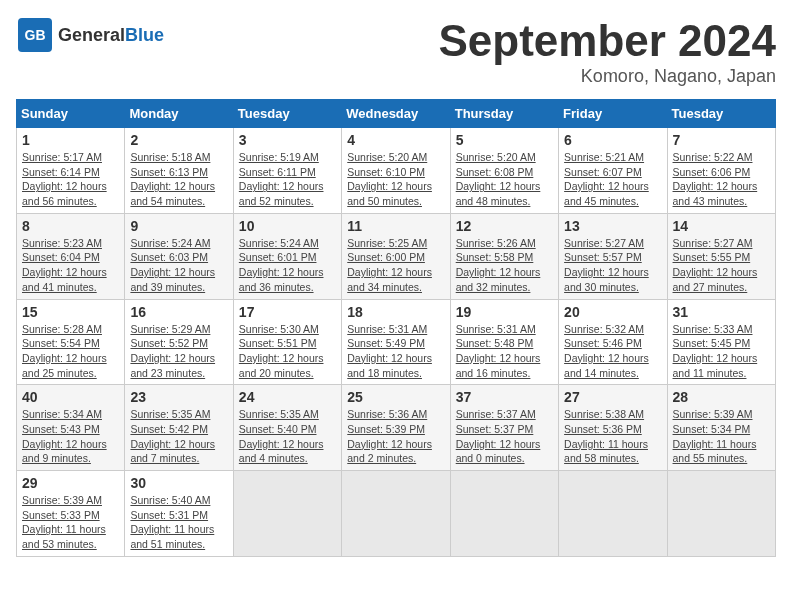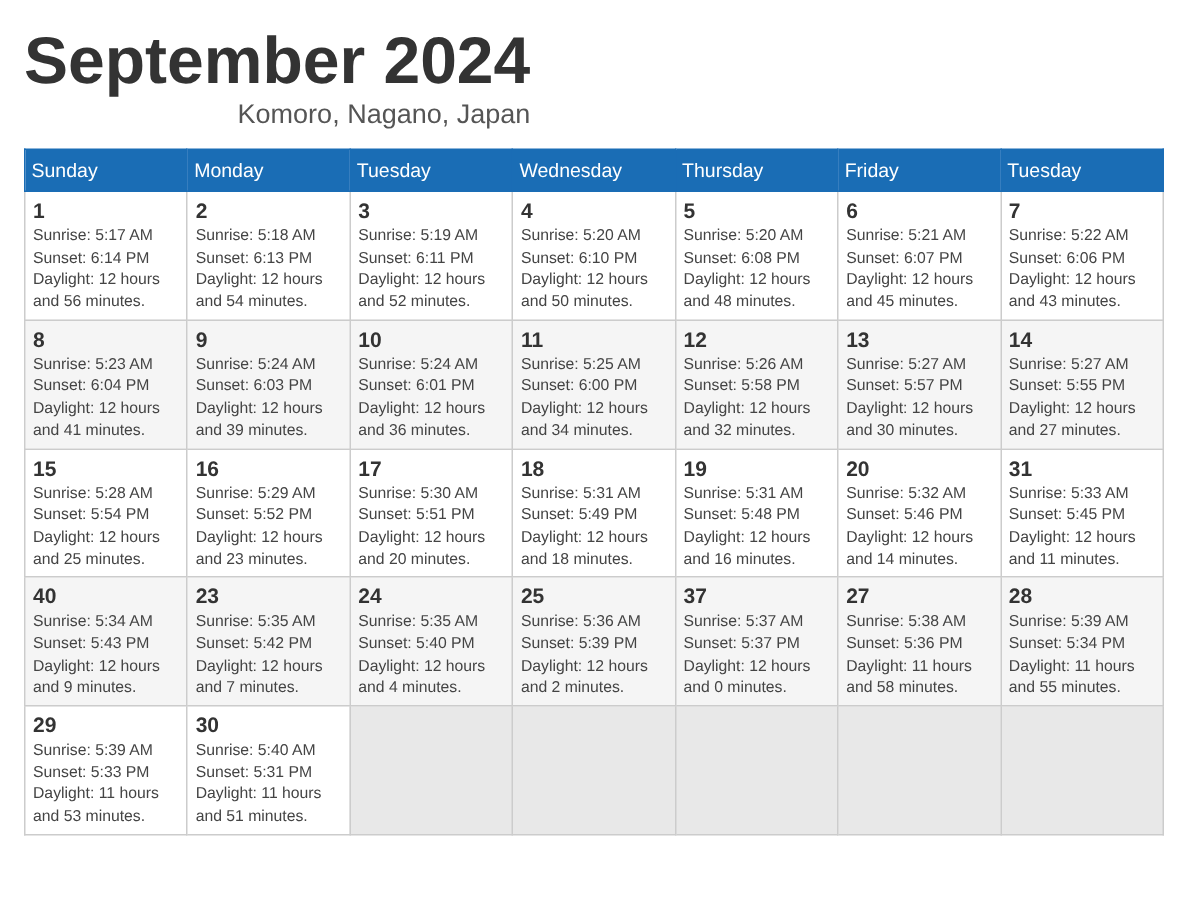--- a/index.html
+++ b/index.html
@@ -36,21 +36,21 @@
     table {
       width: 100%;
       border-collapse: collapse;
       font-size: 11px;
     }
     thead tr th {
       background-color: #1a6db5;
       color: #fff;
       padding: 6px 4px;
       font-size: 13px;
-      font-weight: normal;
+      font-weight: bold;
       border: 1px solid #1a6db5;
       text-align: left;
       margin-top: 15px;
     }
     tbody tr td {
       border: 1px solid #ccc;
       vertical-align: top;
       padding: 4px 5px;
       width: calc(100%/7);
       height: 80px;
@@ -66,26 +66,40 @@
       font-size: 14px;
       font-weight: bold;
       color: #333;
       display: block;
       margin-bottom: 2px;
     }
     .day-info {
       color: #444;
       font-size: 10.5px;
       line-height: 1.4;
+      text-decoration: underline;
     }
   </style>
 </head>
 <body>
 
 <div class="header">
+  <div class="logo">
+    <div style="display:flex;align-items:center;gap:4px;">
+      <svg width="38" height="38" viewBox="0 0 38 38">
+        <rect x="2" y="2" width="34" height="34" rx="4" fill="#1a6db5"></rect>
+        <text x="19" y="24" text-anchor="middle" fill="white" font-size="14" font-weight="bold" font-family="Arial">GB</text>
+      </svg>
+      <div>
+        <div style="font-size:18px;font-weight:bold;color:#333;">
+          <span style="color:#333;">General</span><span style="color:#1a6db5;">Blue</span>
+        </div>
+      </div>
+    </div>
+  </div>
   <div class="title-block">
     <div class="month-title">September 2024</div>
     <div class="location">Komoro, Nagano, Japan</div>
   </div>
 </div>
 
 <table>
   <thead>
     <tr>
     <th>Sunday</th>

